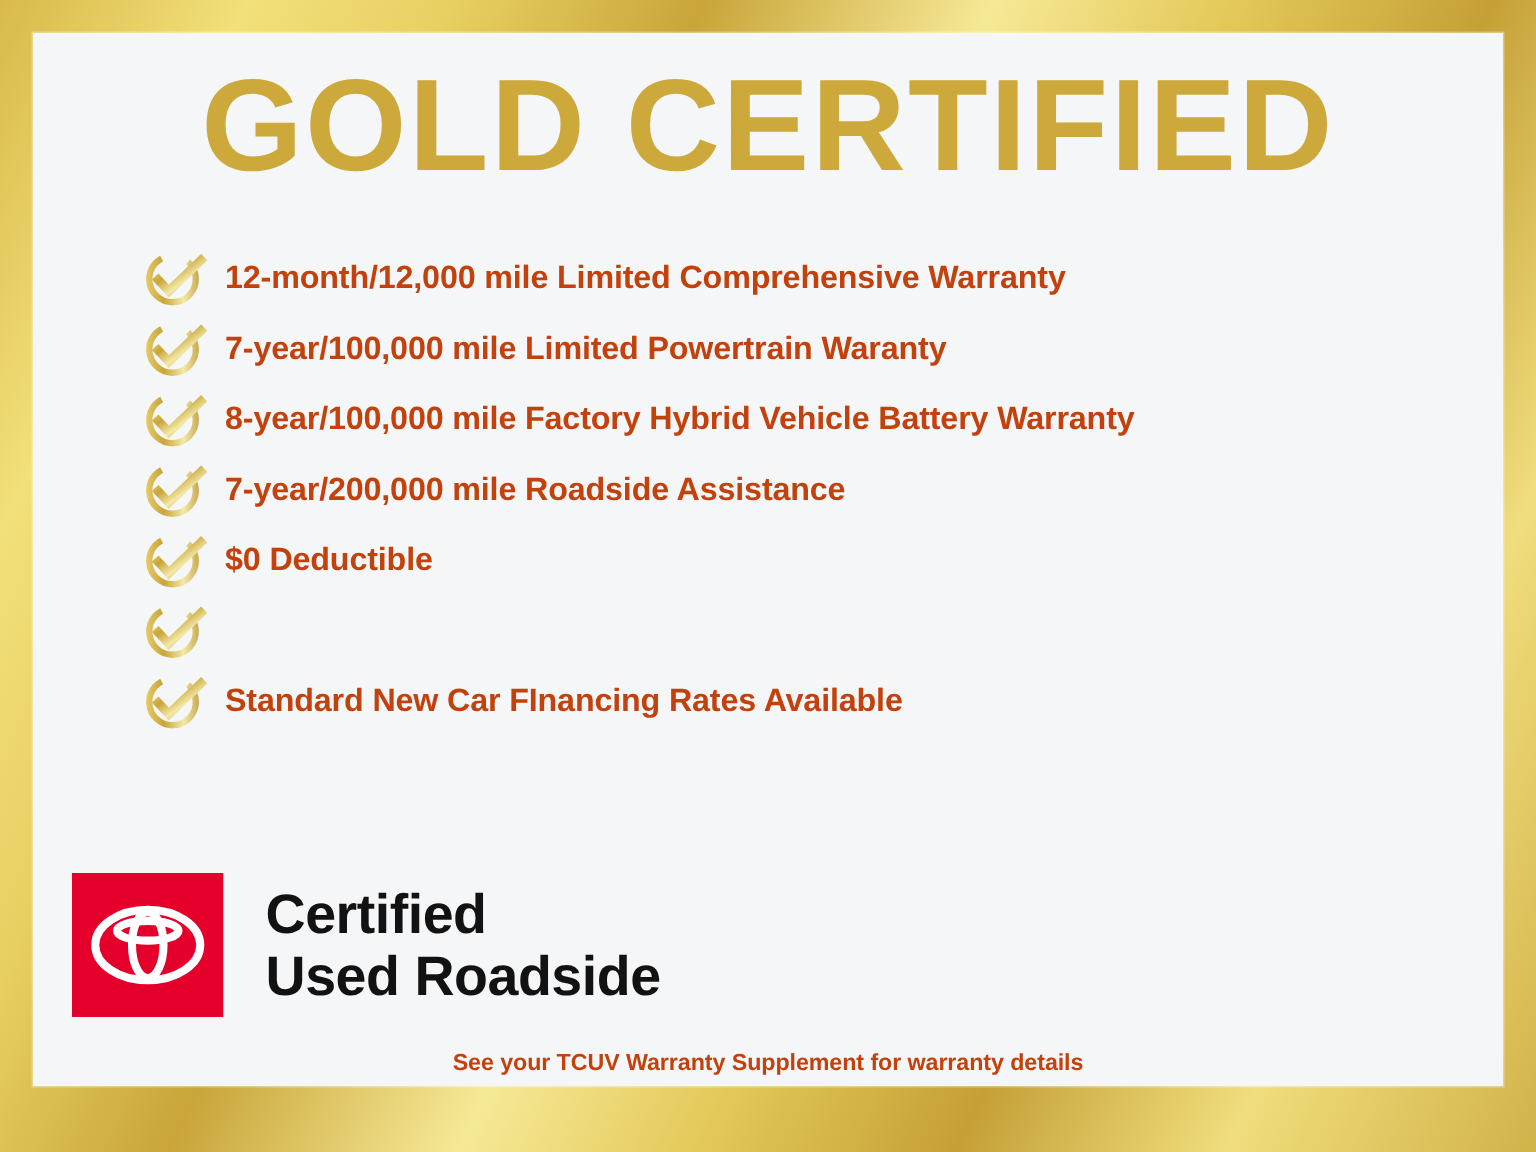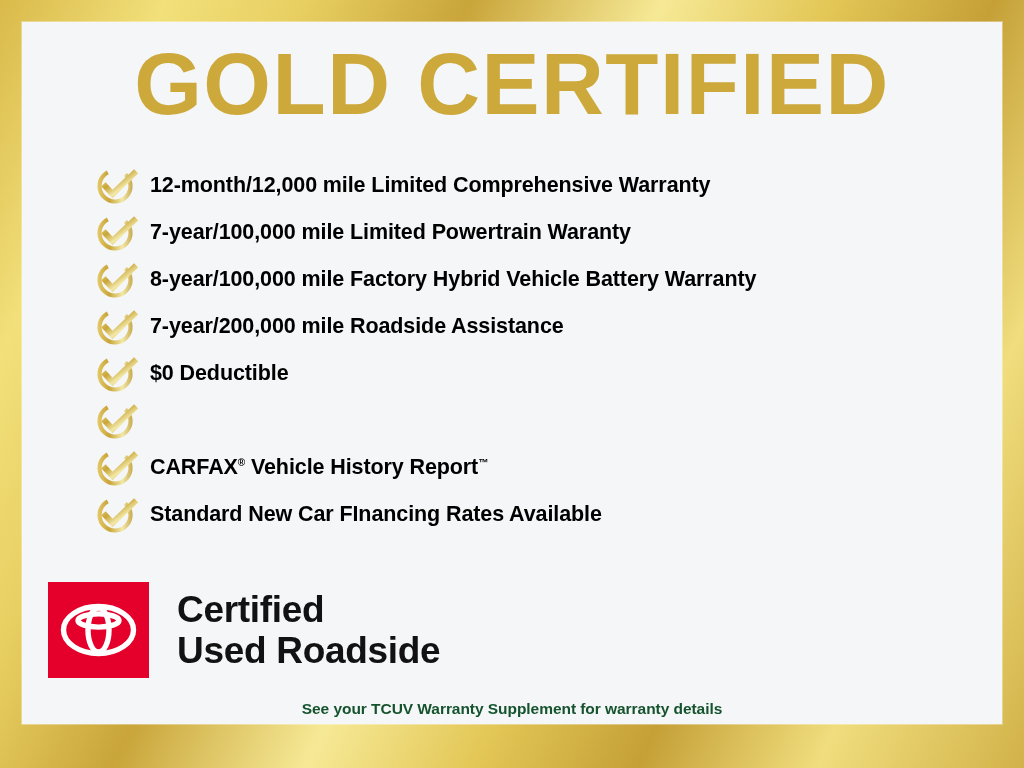--- a/index.html
+++ b/index.html
@@ -76,21 +76,21 @@
     flex: 0 0 auto;
     width: 44px;
     height: 40px;
     margin-right: 10px;
     display: block;
   }
   .feature-text {
     font-family: "Liberation Sans", sans-serif;
     font-weight: bold;
     font-size: 21.5px;
-    color: #000000;
+    color: #c2410c;
     letter-spacing: -0.1px;
     white-space: nowrap;
   }
   .feature-text sup {
     font-size: 10px;
     vertical-align: super;
     line-height: 0;
   }
 
   
@@ -122,21 +122,21 @@
   
   .footer-note {
     position: absolute;
     left: 0;
     top: 678px;
     width: 980px;
     text-align: center;
     font-family: "Liberation Sans", sans-serif;
     font-weight: bold;
     font-size: 15.5px;
-    color: #14532d;
+    color: #c2410c;
     letter-spacing: -0.05px;
     white-space: nowrap;
   }
 </style>
 </head>
 <body>
 
 <div id="certificate">
   <div class="frame-inner">
 
@@ -204,29 +204,20 @@
 
       <div class="feature-row">
         <span class="check-icon-wrap">
           <svg class="check-icon" viewBox="0 0 44 40" aria-hidden="true">
             <circle cx="19" cy="20" r="15.5" fill="none" stroke="url(#g1)" stroke-width="4.2" stroke-dasharray="78 20" transform="rotate(-48 19 20)"></circle>
             <path d="M9.5 20.5 L16.5 28 L38 7.5" fill="none" stroke="url(#g1)" stroke-width="6" stroke-linecap="square" stroke-linejoin="miter"></path>
           </svg>
         </span>
       </div>
 
-      <div class="feature-row">
-        <span class="check-icon-wrap">
-          <svg class="check-icon" viewBox="0 0 44 40" aria-hidden="true">
-            <circle cx="19" cy="20" r="15.5" fill="none" stroke="url(#g1)" stroke-width="4.2" stroke-dasharray="78 20" transform="rotate(-48 19 20)"></circle>
-            <path d="M9.5 20.5 L16.5 28 L38 7.5" fill="none" stroke="url(#g1)" stroke-width="6" stroke-linecap="square" stroke-linejoin="miter"></path>
-          </svg>
-        </span>
-        <span class="feature-text">CARFAX<sup>®</sup> Vehicle History Report<sup>™</sup></span>
-      </div>
 
       <div class="feature-row">
         <span class="check-icon-wrap">
           <svg class="check-icon" viewBox="0 0 44 40" aria-hidden="true">
             <circle cx="19" cy="20" r="15.5" fill="none" stroke="url(#g1)" stroke-width="4.2" stroke-dasharray="78 20" transform="rotate(-48 19 20)"></circle>
             <path d="M9.5 20.5 L16.5 28 L38 7.5" fill="none" stroke="url(#g1)" stroke-width="6" stroke-linecap="square" stroke-linejoin="miter"></path>
           </svg>
         </span>
         <span class="feature-text">Standard New Car FInancing Rates Available</span>
       </div>

